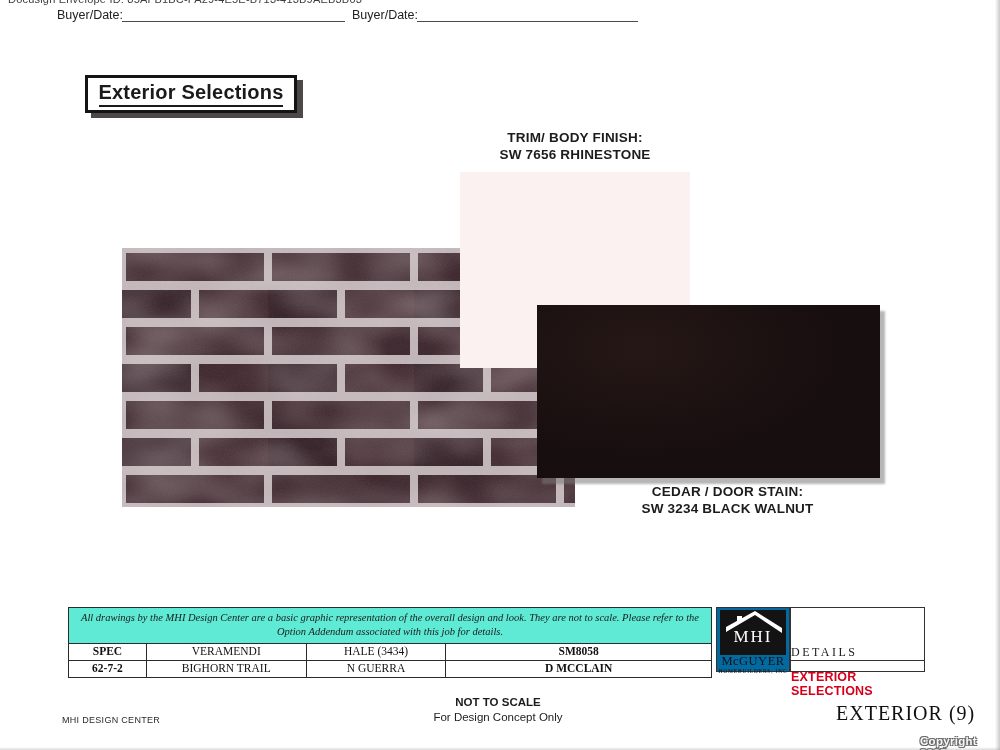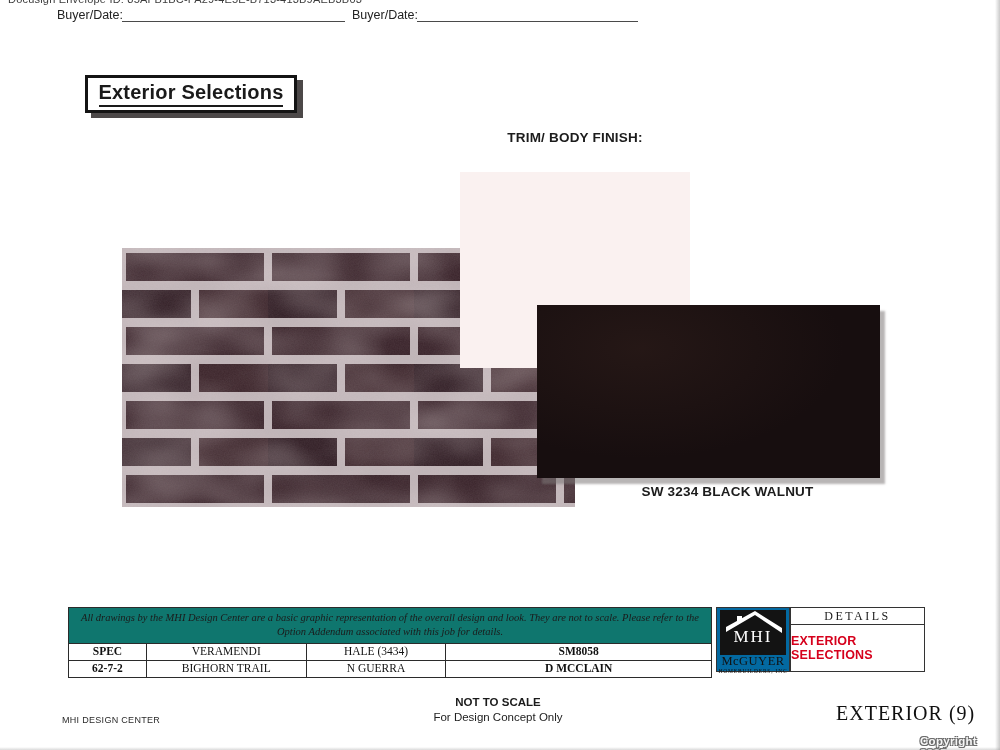--- a/index.html
+++ b/index.html
@@ -35,42 +35,42 @@
   .stain-swatch{position:absolute;left:537px;top:305px;width:343px;height:173px;z-index:3;
     background:radial-gradient(ellipse at 30% 25%,rgba(70,45,38,.30),rgba(0,0,0,0) 60%),#170e0f;
     box-shadow:5px 6px 2px rgba(125,120,120,.55);}
 
   .brick-caption{position:absolute;left:130px;top:511px;font-weight:bold;font-size:13.5px;letter-spacing:.4px;color:#1b1b1b;z-index:4;}
 
   
   .itable{position:absolute;left:68px;top:607px;width:644px;z-index:5;}
   .disc{box-sizing:border-box;border:1px solid #2b2b2b;height:37px;padding:3px 10px 0;
     font-family:"Liberation Serif",serif;font-style:italic;font-size:10.5px;line-height:13.5px;
-    text-align:center;color:#1b1b1b;background:#0f766e;}
+    text-align:center;color:#1b1b1b;background:#5eead4;}
   .trow{display:flex;border-left:1px solid #2b2b2b;box-sizing:border-box;}
   .trow .cell{box-sizing:border-box;border-right:1px solid #2b2b2b;border-bottom:1px solid #2b2b2b;
     height:17px;font-family:"Liberation Serif",serif;font-size:11.5px;line-height:15px;text-align:center;color:#111;}
   .c1{width:78px;text-align:right;font-weight:bold;}
   .c2{width:160px;} .c3{width:140px;} .c4{width:266px;font-weight:bold;}
 
   
   .logo-cell{position:absolute;left:716px;top:607px;width:74px;height:65px;border:1px solid #333;
     background:#0369a1;box-sizing:border-box;text-align:center;z-index:5;}
   .logo-black{position:relative;width:66px;height:45px;margin:2px auto 0;background:#131313;}
   .logo-black svg{position:absolute;left:0;top:0;}
   .logo-mhi{position:absolute;left:0;top:17px;width:100%;text-align:center;
     font-family:"Liberation Serif",serif;font-size:17px;letter-spacing:2px;color:#fff;}
   .logo-name{font-family:"Liberation Serif",serif;font-size:12.5px;letter-spacing:.5px;color:#111;line-height:13px;margin-top:0px;}
   .logo-sub{font-family:"Liberation Serif",serif;font-size:5.5px;letter-spacing:.8px;color:#111;line-height:6px;}
 
   
   .details-box{position:absolute;left:790px;top:607px;width:135px;height:65px;border:1px solid #333;
     box-sizing:border-box;background:#fff;z-index:5;}
   .details-head{height:17px;border-bottom:1px solid #333;box-sizing:border-box;
-    font-family:"Liberation Serif",serif;font-size:12px;letter-spacing:2.5px;text-align:center;line-height:16px;color:#1b1b1b;}
+    font-family:"Liberation Serif",serif;font-size:12px;letter-spacing:2.5px;line-height:16px;color:#1b1b1b;margin-top:36px;}
   .details-val{height:46px;display:flex;align-items:center;justify-content:center;
     font-weight:bold;font-size:12.5px;letter-spacing:.2px;}
 
   .nts{position:absolute;left:398px;top:696px;width:200px;text-align:center;font-weight:bold;font-size:11.5px;color:#1b1b1b;}
   .concept{position:absolute;left:378px;top:711px;width:240px;text-align:center;font-size:11.5px;color:#222;}
   .design-center{position:absolute;left:62px;top:715px;font-size:9px;letter-spacing:.3px;color:#2a2a2a;}
   .exterior-pg{position:absolute;left:836px;top:702px;font-family:"Liberation Serif",serif;font-size:20px;letter-spacing:1px;color:#101010;}
   .copyright{position:absolute;left:920px;top:735px;font-weight:bold;font-size:11.5px;color:#f7f7f7;letter-spacing:.3px;
     text-shadow:-1px -1px 0 #6a6a6a,1px -1px 0 #6a6a6a,-1px 1px 0 #6a6a6a,1px 1px 0 #6a6a6a;}
 </style>
@@ -85,20 +85,21 @@
   <div id="buyer1-line" class="buyer-line"></div>
   <div id="buyer2-label" class="buyer-label">Buyer/Date:</div>
   <div id="buyer2-line" class="buyer-line"></div>
 
   <div class="title-box">
     <span>Exterior Selections</span>
   </div>
 
   <div id="trim-label" class="swatch-label">
     <div>TRIM/ BODY FINISH:</div>
+    <div>SW 7656 RHINESTONE</div>
   </div>
 
   <div class="brick-wrap">
     <svg width="453" height="259">
       <defs>
         <pattern id="bp" width="146" height="74" patternUnits="userSpaceOnUse">
           <rect width="146" height="74" fill="#c2b7ba"></rect>
           <rect x="4" y="5" width="138" height="28" fill="#3a242b"></rect>
           <rect x="-69" y="42" width="138" height="28" fill="#332027"></rect>
           <rect x="77" y="42" width="138" height="28" fill="#3d262c"></rect>
@@ -116,20 +117,21 @@
       <rect width="453" height="259" filter="url(#coarse)" opacity="0.75"></rect>
       <rect width="453" height="259" filter="url(#fine)" opacity="0.4"></rect>
     </svg>
   </div>
 
   <div class="trim-swatch" style="background: rgb(250, 241, 240);"></div>
   <div class="stain-swatch"></div>
 
 
   <div id="cedar-label" class="swatch-label">
+    <div>CEDAR / DOOR STAIN:</div>
     <div>SW 3234 BLACK WALNUT</div>
   </div>
 
   <div class="itable">
     <div class="disc">All drawings by the MHI Design Center are a basic graphic representation of the overall design and look. They are not to scale. Please refer to the Option Addendum associated with this job for details.</div>
     <div class="trow">
       <div class="cell c1">SPEC</div>
       <div class="cell c2">VERAMENDI</div>
       <div class="cell c3">HALE (3434)</div>
       <div class="cell c4">SM8058</div>

